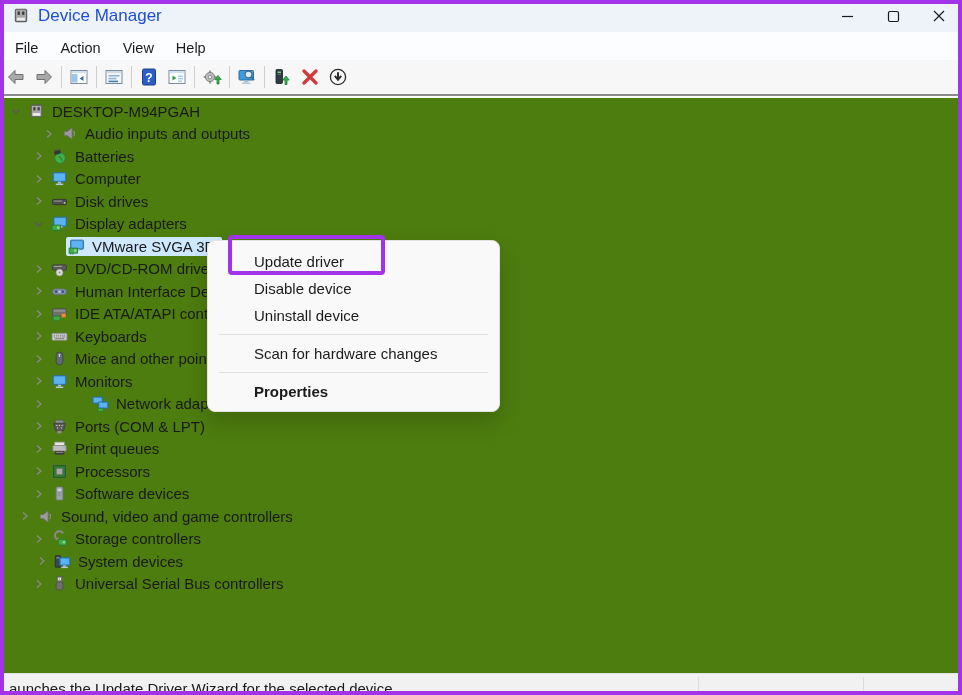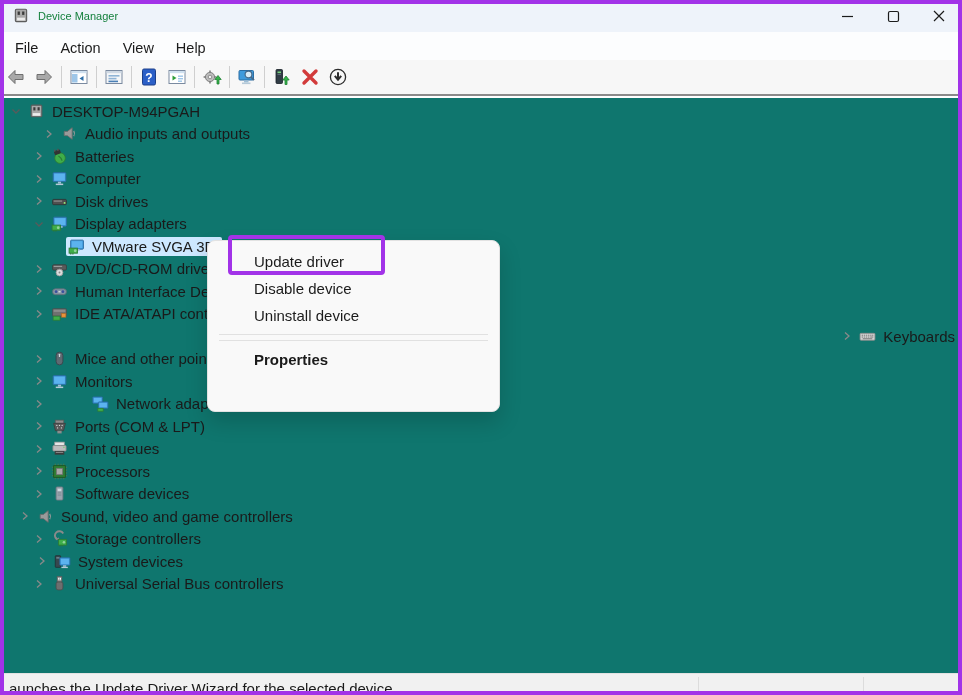--- a/index.html
+++ b/index.html
@@ -7,40 +7,40 @@
               font-family:"Liberation Sans", sans-serif; }
   #app { position:relative; width:962px; height:695px; background:#fff; overflow:hidden; }
 
   
   #frame-border { position:absolute; inset:0; border:4px solid #a233e8; z-index:200; pointer-events:none; }
 
   
   #titlebar { position:absolute; left:0; top:0; width:962px; height:32px; background:#eef3fa;
               display:flex; align-items:center; }
   #titlebar .app-icon { margin:0 8px 0 12px; width:18px; height:18px; flex:0 0 auto; }
-  #titlebar .title { font-size:11px; color:#15803d;text-align:right; }
+  #titlebar .title { font-size:17px; color:#1d4ed8;text-align:right; }
   #win-controls { margin-left:auto; display:flex; height:32px; }
   .win-btn { width:46px; height:32px; display:flex; align-items:center; justify-content:center; }
   .win-btn svg { display:block; }
 
   
   #menubar { position:absolute; left:0; top:32px; width:962px; height:28px; background:#fcfdfe;
              display:flex; align-items:flex-end; padding-left:4px; }
   .menu-item { font-size:14.5px; color:#1b1b1b; padding:4px 11px; }
 
   
   #toolbar { position:absolute; left:0; top:60px; width:962px; height:36px; background:#f7f7f7;
              border-bottom:2px solid #8a8a8a; display:flex; align-items:center; padding-left:2px; }
   .tb-group { display:flex; align-items:center; }
   .tb-sep { width:1px; height:22px; background:#cfcfcf; margin:0 3px; }
   .tb-btn { width:28px; height:28px; display:flex; align-items:center; justify-content:center; }
   .tb-btn svg { display:block; }
 
   
-  #tree { position:absolute; left:0; top:98px; width:962px; height:575px; background:#0f766e;
+  #tree { position:absolute; left:0; top:98px; width:962px; height:575px; background:#4d7c0f;
           padding-top:2px; z-index:1; }
   .tree-row { display:flex; align-items:center; height:22.5px; white-space:nowrap; }
   .tree-chevron { width:20px; height:16px; display:flex; align-items:center; justify-content:center; flex:0 0 auto; }
   .tree-content { display:flex; align-items:center; padding:1px 7px 1px 2px; border-radius:2px; }
   .tree-content.selected { background:#cde8ff; }
   .tree-icon { width:17px; height:17px; margin-right:7px; flex:0 0 auto; }
   .tree-icon svg { display:block; width:17px; height:17px; }
   .tree-label { font-size:15px; color:#1a1a1a; }
 
   
@@ -404,21 +404,21 @@
             <svg viewBox="0 0 16 16">
               <rect x="1.5" y="3.5" width="13" height="7" rx="0.8" fill="#707070" stroke="#4a4a4a" stroke-width="0.7"></rect>
               <rect x="2.5" y="4.5" width="11" height="2" fill="#8c8c8c"></rect>
               <rect x="2" y="10.5" width="6.5" height="3.8" fill="#3fae49" stroke="#2c7d34" stroke-width="0.7"></rect>
               <rect x="10" y="8" width="4" height="3.5" fill="#e8923c" stroke="#b06a22" stroke-width="0.6"></rect>
             </svg>
           </span>
           <span class="tree-label">IDE ATA/ATAPI controllers</span>
         </span>
       </div>
-      <div class="tree-row" style="padding-left: 29px; justify-content: flex-end;">
+      <div class="tree-row" style="padding-left: 29px;">
         <span class="tree-chevron">
           <svg width="14" height="14" viewBox="0 0 14 14">
             <path d="M5 3.5 L9 7 L5 10.5" fill="none" stroke="#8a8a8a" stroke-width="1.3"></path>
           </svg>
         </span>
         <span class="tree-content">
           <span class="tree-icon">
             <svg viewBox="0 0 16 16">
               <rect x="1" y="5" width="14" height="6.5" rx="0.8" fill="#d4d4d4" stroke="#8a8a8a" stroke-width="0.8"></rect>
               <g fill="#7e7e7e">
@@ -662,20 +662,21 @@
           <span class="tree-label">Universal Serial Bus controllers</span>
         </span>
       </div>
     </div>
 
   <div id="context-menu">
       <div class="cm-item">Update driver</div>
       <div class="cm-item">Disable device</div>
       <div class="cm-item">Uninstall device</div>
       <div class="cm-sep"></div>
+      <div class="cm-item">Scan for hardware changes</div>
       <div class="cm-sep"></div>
       <div class="cm-item bold">Properties</div>
     </div>
 
   <div id="annotation-box"></div>
 
   <div id="statusbar">
     <span id="status-text">aunches the Update Driver Wizard for the selected device.</span>
     <div class="status-sep" style="left:694px;"></div>
     <div class="status-sep" style="left:859px;"></div>

